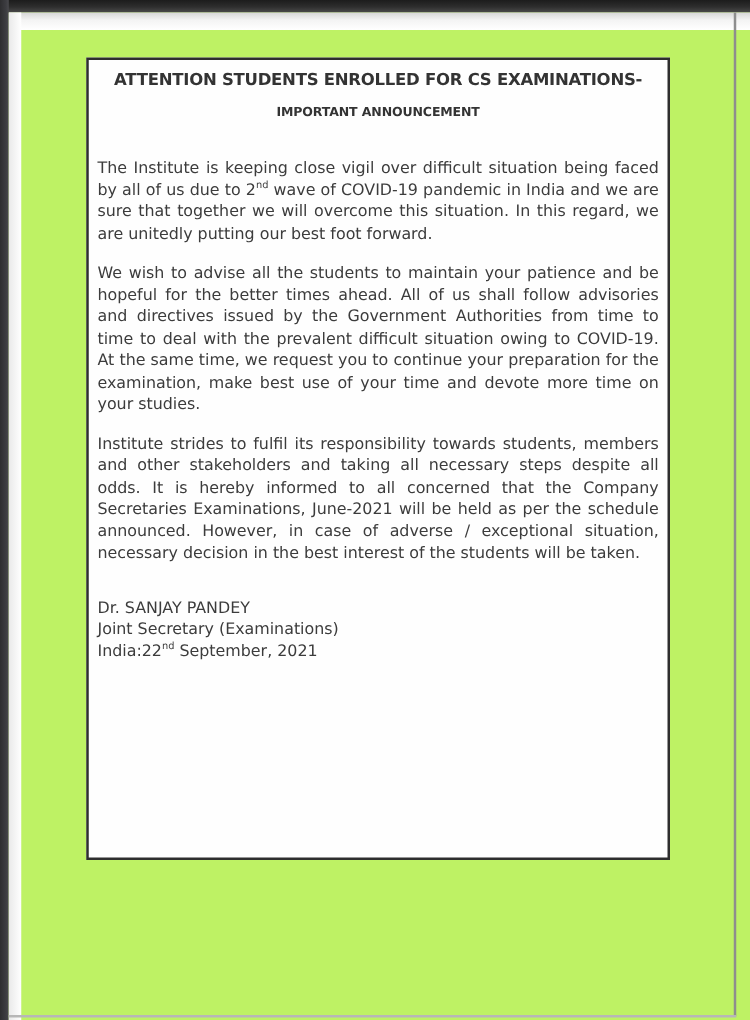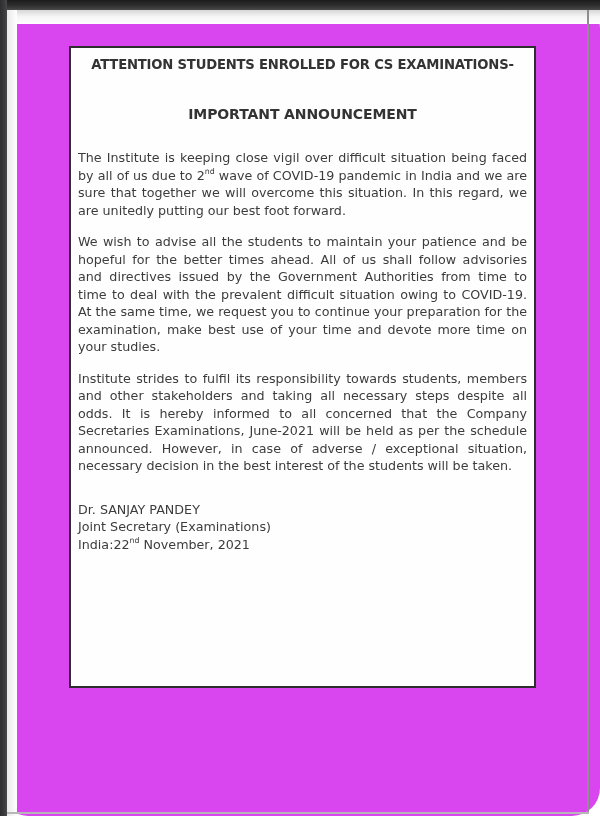--- a/index.html
+++ b/index.html
@@ -8,22 +8,21 @@
     width: 600px;
     height: 816px;
     background: #ffffff;
     overflow: hidden;
     font-family: "DejaVu Sans", sans-serif;
   }
   .stage {
     position: relative;
     width: 600px;
     height: 816px;
-    background: #d946ef;
-    border-radius: 28px;
+    background: #bef264;
   }
   
   .top-edge {
     position: absolute;
     left: 0; top: 0;
     width: 600px; height: 10px;
     background: linear-gradient(to bottom, #1c1c1c 0%, #2e2e2e 55%, #4a4a4a 100%);
   }
   .top-shadow {
     position: absolute;
@@ -70,25 +69,25 @@
   }
   .title {
     text-align: center;
     font-weight: bold;
     color: #333333;
     font-size: 13.2px;
     letter-spacing: -0.2px;
   }
   .title .line { white-space: nowrap; }
   .subtitle {
-    margin-top: 32px;
+    margin-top: 8px;
     text-align: center;
     font-weight: bold;
     color: #333333;
-    font-size: 14px;
+    font-size: 10px;
     letter-spacing: -0.1px;
   }
   p.body-para {
     margin: 14px 0 0 0;
     text-align: justify;
   }
   p.first-para { margin-top: 26px; }
   sup.sup {
     font-size: 0.62em;
     line-height: 0;
@@ -130,17 +129,17 @@
     <p class="body-para first-para"><span>The Institute is keeping close vigil over difficult situation being faced by all of us due to 2</span><sup class="sup">nd</sup><span> wave of COVID-19 pandemic in India and we are sure that together we will overcome this situation. In this regard, we are unitedly putting our best foot forward.</span></p>
 
     <p class="body-para">We wish to advise all the students to maintain your patience and be hopeful for the better times ahead. All of us shall follow advisories and directives issued by the Government Authorities from time to time to deal with the prevalent difficult situation owing to COVID-19.  At the same time, we request you to continue your preparation for the examination, make best use of your time and devote more time on your studies.</p>
 
 
     <p class="body-para">Institute strides to fulfil its responsibility towards students, members and other stakeholders and taking all necessary steps despite all odds. It is hereby informed to all concerned that the Company Secretaries Examinations, June-2021 will be held as per the schedule announced. However, in case of adverse / exceptional situation, necessary decision in the best interest of the students will be taken.</p>
 
     <div class="signature">
       <div>Dr. SANJAY PANDEY</div>
       <div>Joint Secretary (Examinations)</div>
-      <div><span>India:22</span><sup class="sup">nd</sup><span> November, 2021</span></div>
+      <div><span>India:22</span><sup class="sup">nd</sup><span> September, 2021</span></div>
     </div>
 
   </div>
 </div>
 
 </body></html>

